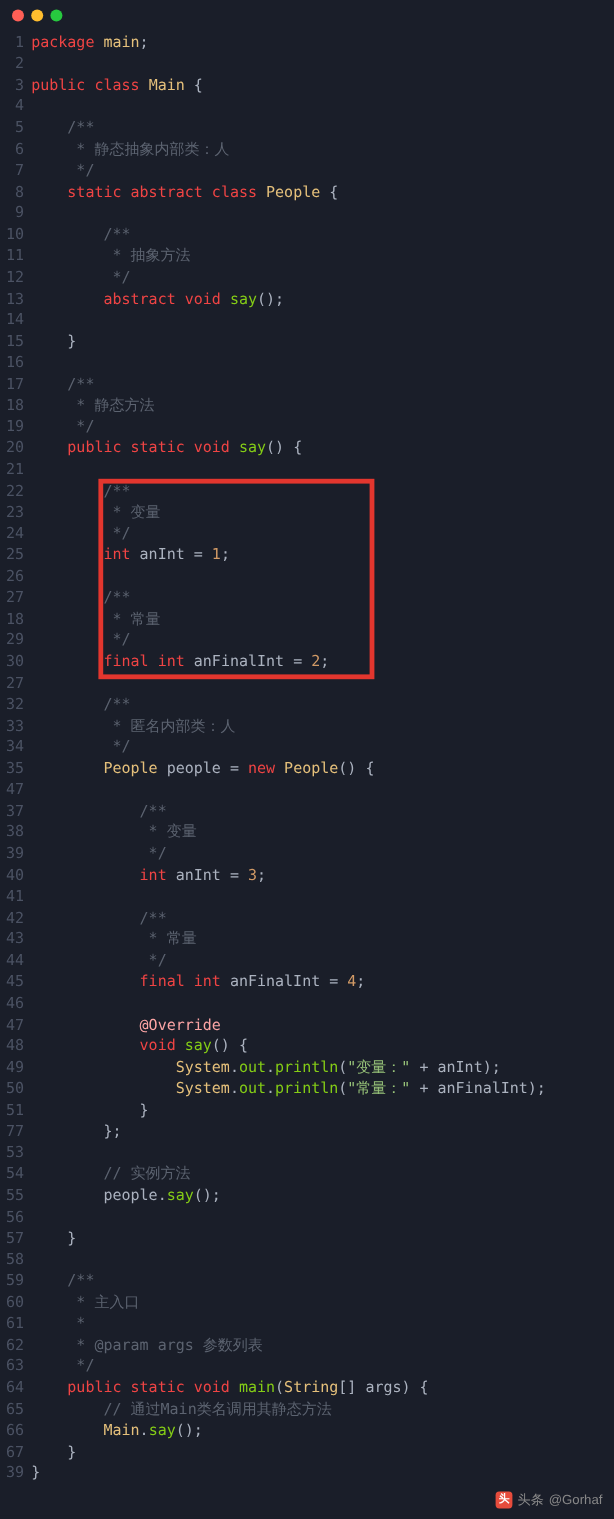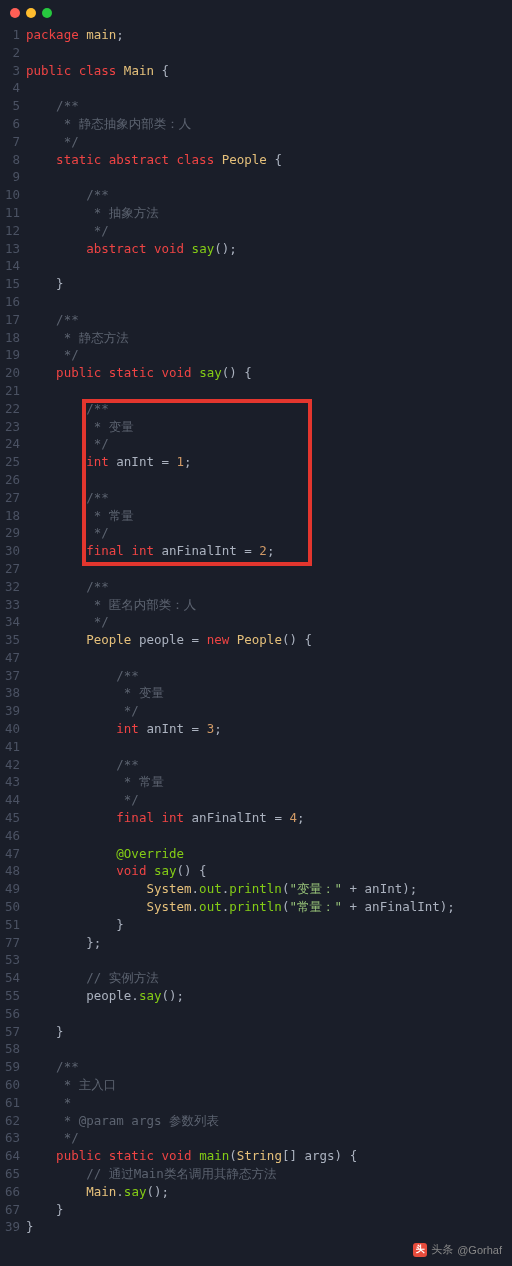--- a/index.html
+++ b/index.html
@@ -52,21 +52,21 @@
 }
 .gutter .line { justify-content: flex-end; }
 .kw { color: #ef4444; }
 .type { color: #e5c07b; }
 .fn { color: #84cc16; }
 .str { color: #98c379; }
 .num { color: #d19a66; }
 .cmt { color: #5c6370; font-style: normal; }
 .op { color: #abb2bf; }
 .pn { color: #abb2bf; }
-.ann { color: #84cc16; }
+.ann { color: #fca5a5; }
 .var { color: #84cc16; }
 
 .highlight-box {
   position: absolute;
   border: 4px solid #e3362e;
   pointer-events: none;
 }
 .footer {
   display: flex;
   align-items: center;

